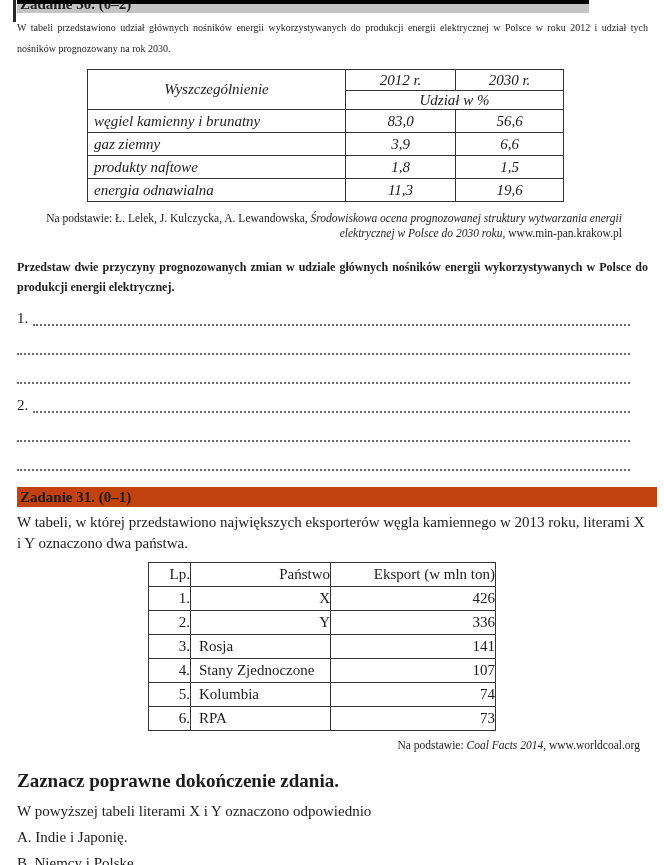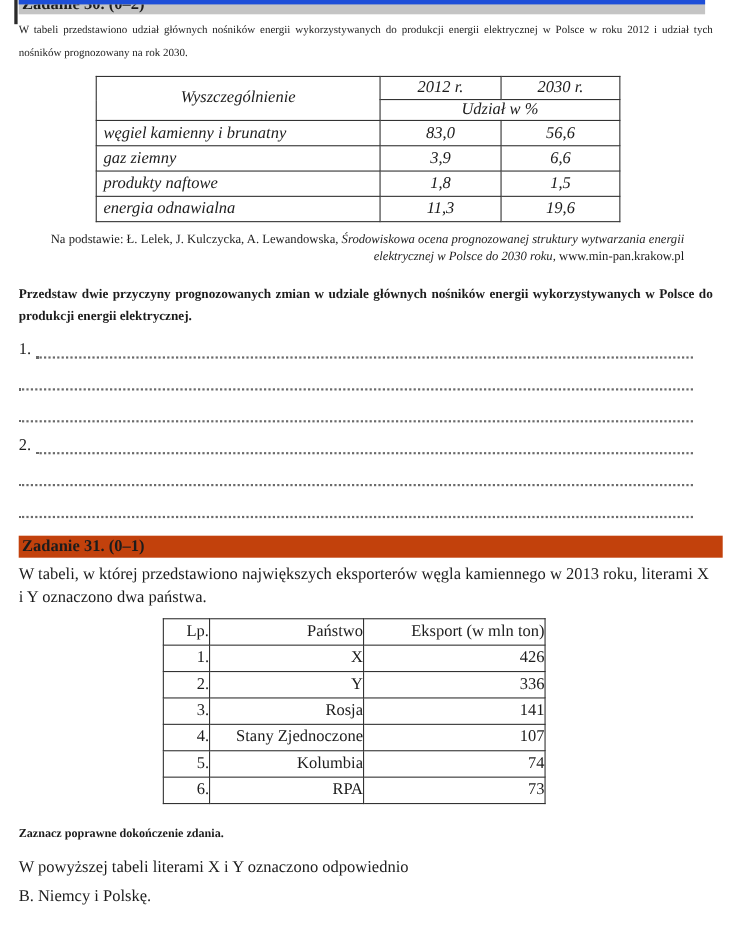--- a/index.html
+++ b/index.html
@@ -12,22 +12,22 @@
     overflow:hidden;
   }
   .edge-line {
     position:absolute; left:13px; top:0; width:3px; height:22px;
     background:#2a2a2a;
   }
   .content { position:absolute; left:17px; top:0; width:647px; }
 
   
   .bar30 {
-    width:624px; height:13px; background:#c4c4c4;
-    border-top:4px solid #1d4ed8; overflow:hidden;
+    width:572px; height:13px; background:#c4c4c4;
+    border-top:4px solid #000000; overflow:hidden;
   }
   .bar30 span {
     display:block; font-weight:bold; font-size:15px; line-height:18px;
     padding-left:3px; margin-top:-9px; white-space:nowrap;
   }
   .p30 {
     width:631px; margin-top:4px; text-align:justify;
     font-size:10px; line-height:21px;font-family:Liberation Serif, serif;
   }
   table { border-collapse:collapse; font-size:15px; color:#1c1c1c; }
@@ -57,26 +57,26 @@
     width:640px; height:20px; background:#c2410c; margin-top:16px;
   }
   .bar31 span {
     display:block; font-weight:bold; font-size:15px; line-height:20px;
     padding-left:3px; white-space:nowrap;
   }
   .p31 { width:631px; margin-top:5px; font-size:15px; line-height:21px; }
   .t31 { margin:8px 0 0 131px; }
   .t31 td { height:24px; }
   .t31 .c  { text-align:right; }
-  .t31 .cl { text-align:right; padding-left:8px; }
+  .t31 .cl { text-align:left; padding-left:8px; }
   .src31 {
     width:631px; margin-top:7px; text-align:right; padding-right:8px;
     font-size:11.5px; line-height:15px;
   }
-  .instr31 { margin-top:18px; font-weight:bold; font-size:11px; line-height:19px; }
+  .instr31 { margin-top:18px; font-weight:bold; font-size:19px; line-height:19px; }
   .stem31  { margin-top:11px; font-size:15px; line-height:21px; }
   .option  { margin-top:5px; font-size:15px; line-height:21px; }
 </style>
 </head>
 <body>
 
 <div class="edge-line"></div>
 
 <div class="content">
 
@@ -195,19 +195,21 @@
       <td class="c">74</td>
     </tr>
     <tr>
       <td class="c">6.</td>
       <td class="cl">RPA</td>
       <td class="c">73</td>
     </tr>
   </tbody>
     </table>
 
+  <div class="src31"><span>Na podstawie: </span><span class="it">Coal Facts 2014</span><span>, www.worldcoal.org</span></div>
 
   <div class="instr31">Zaznacz poprawne dokończenie zdania.</div>
   <div class="stem31">W powyższej tabeli literami X i Y oznaczono odpowiednio</div>
 
+  <div class="option">A. Indie i Japonię.</div>
   <div class="option">B. Niemcy i Polskę.</div>
 
 </div>
 
 </body></html>

